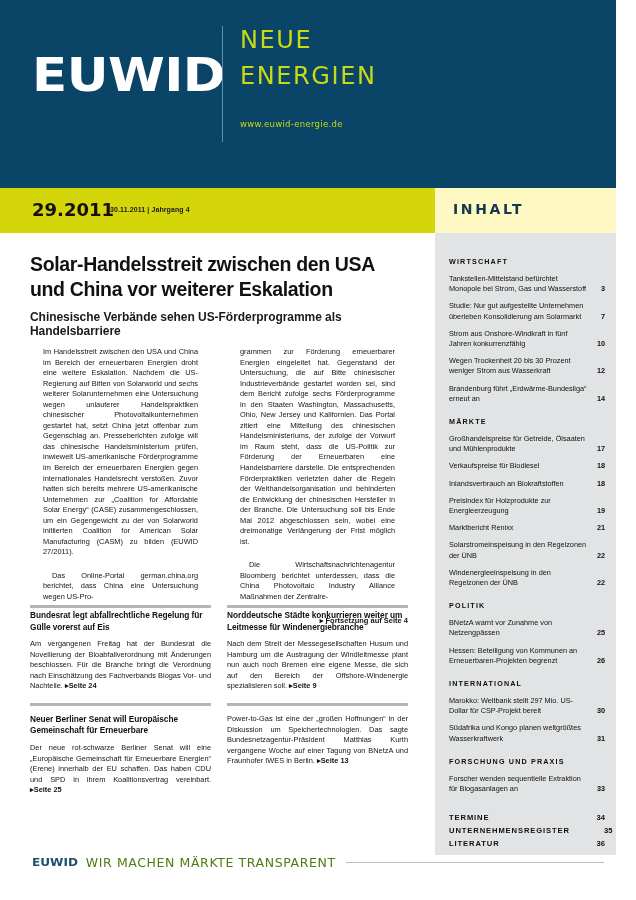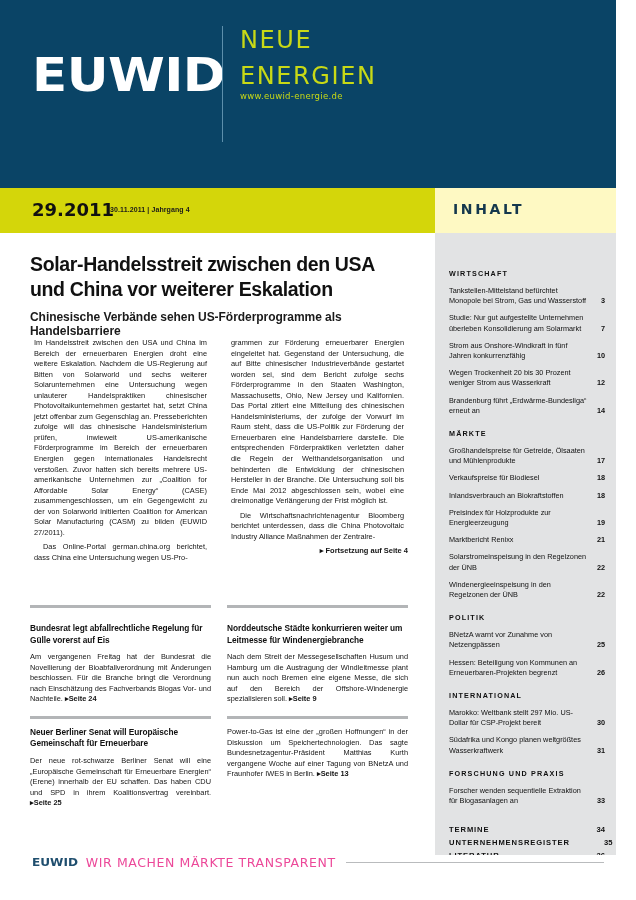--- a/index.html
+++ b/index.html
@@ -68,20 +68,21 @@
     letter-spacing: 1.6px;
     line-height: 30px;
     font-weight: 400;
   }
   .logo-energien { margin-top: 6px; }
   .logo-url {
     font-family: "DejaVu Sans", sans-serif;
     color: #c8d916;
     font-size: 8.5px;
     letter-spacing: 0.3px;
+    margin-top: 28px;
   }
 
   
   .issue-bar {
     position: absolute;
     left: 0; top: 188px;
     width: 498px;
     height: 45px;
     background: #d4d60a;
   }
@@ -137,21 +138,21 @@
     width: 156px;
   }
   .toc-section {
     font-size: 7.2px;
     font-weight: bold;
     letter-spacing: 1.15px;
     color: #101010;
     margin-bottom: 8px;
     margin-top: 13px;
   }
-  .toc-section.first { margin-top: 16px; }
+  .toc-section.first { margin-top: 4px; }
   .toc-entry {
     display: flex;
     justify-content: space-between;
     align-items: flex-end;
     font-size: 7.3px;
     line-height: 10.2px;
     color: #111111;
     margin-bottom: 7px;
     font-weight: bold;
   }
@@ -215,42 +216,42 @@
     display: flex;
     gap: 16px;
   }
   .lead-col {
     width: 181px;
     font-size: 7.4px;
     line-height: 10.55px;
     text-align: justify;
     color: #141414;
   }
-  .lead-col p { margin: 4px; }
+  .lead-col p { margin: 13px; }
   .lead-col p + p { text-indent: 9px; }
   .cont-ref {
     text-align: right;
     font-weight: bold;
     font-size: 7.5px;
     margin-top: 2px;
   }
 
   
   .briefs {
     position: absolute;
     left: 30px; top: 372px;
     width: 378px;
     display: grid;
     grid-template-columns: 181px 181px;
     column-gap: 16px;
     row-gap: 0;
   }
   .brief {
     position: relative;
-    padding-top: 18px;
+    padding-top: 5px;
   }
   .brief::before {
     content: "";
     position: absolute;
     left: 0; top: 0;
     width: 100%;
     height: 3px;
     background: #b3b5b7;
   }
   .brief-row2 { padding-top: 22px; }
@@ -295,21 +296,21 @@
     font-size: 11px;
     color: #1f4e6e;
     letter-spacing: 0px;
     transform: scaleX(1.1);
     transform-origin: left center;
     margin-right: 12px;
   }
   .footer-claim {
     font-family: "DejaVu Sans", sans-serif;
     font-size: 12.5px;
-    color: #ec4899;
+    color: #4d7c0f;
     letter-spacing: 0.6px;
     white-space: nowrap;
   }
   .footer-rule {
     flex: 1 1 auto;
     height: 1px;
     background: #b9bbbd;
     margin-left: 10px;
   }
   .right-white {

